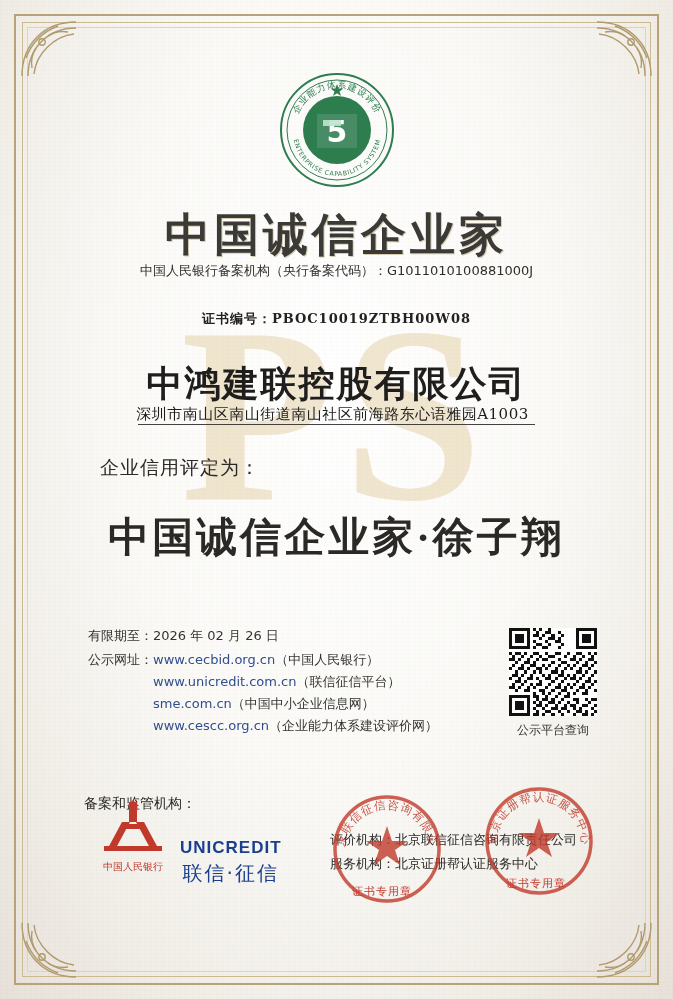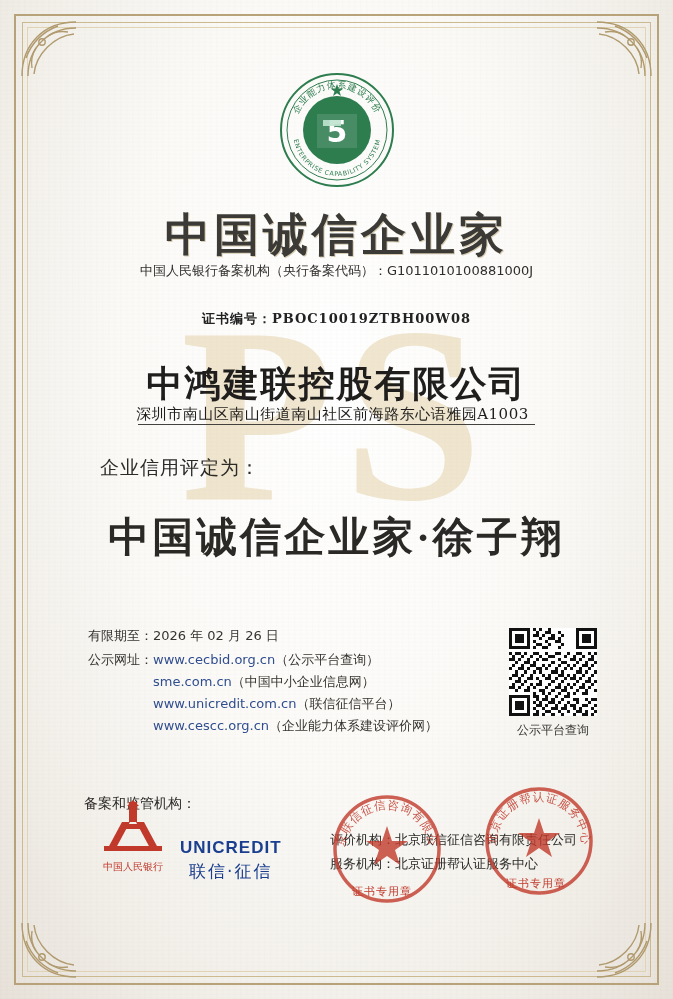--- a/index.html
+++ b/index.html
@@ -179,21 +179,21 @@
     font-family:"DejaVu Sans", sans-serif;
   }
   .unicredit{
     position:absolute;left:180px;top:838px;
   }
   .unicredit .uc-top{
     font-size:17px;font-weight:bold;letter-spacing:1px;
     color:#1a3f8f;font-family:"Liberation Sans", sans-serif;
   }
   .unicredit .uc-bot{
-    font-size:17px;color:#1a3f8f;letter-spacing:2px;margin-top:2px;
+    font-size:20px;color:#1a3f8f;letter-spacing:2px;margin-top:2px;
     font-family:"DejaVu Sans", sans-serif;text-align:center;
   }
 
   .org-lines{
     position:absolute;left:330px;top:828px;
     font-size:13px;color:#2b2a27;line-height:24px;
     font-family:"DejaVu Sans", sans-serif;
     white-space:nowrap;
   }
 
@@ -311,27 +311,27 @@
   <div class="address">深圳市南山区南山街道南山社区前海路东心语雅园A1003</div>
   <div class="address-underline"></div>
 
   <div class="rating-label">企业信用评定为：</div>
   <div class="rating-value">中国诚信企业家·徐子翔</div>
 
   <div class="meta">
     <div class="row">有限期至：2026 年 02 月 26 日</div>
     <div class="row urls">
       <div>
-        <span class="meta-label">公示网址：</span><span class="url">www.cecbid.org.cn</span><span class="urlnote">（公示平台查询）</span>
+        <span class="meta-label">公示网址：</span><span class="url">www.cecbid.org.cn</span><span class="urlnote">（中国人民银行）</span>
+      </div>
+      <div style="padding-left:65px">
+        <span class="url">www.unicredit.com.cn</span><span class="urlnote">（联信征信平台）</span>
       </div>
       <div style="padding-left:65px">
         <span class="url">sme.com.cn</span><span class="urlnote">（中国中小企业信息网）</span>
-      </div>
-      <div style="padding-left:65px">
-        <span class="url">www.unicredit.com.cn</span><span class="urlnote">（联信征信平台）</span>
       </div>
       <div style="padding-left:65px">
         <span class="url">www.cescc.org.cn</span><span class="urlnote">（企业能力体系建设评价网）</span>
       </div>
     </div>
   </div>
 
   <div class="qr-wrap">
     <div class="qr">
       <svg width="88" height="88" viewBox="0 0 29 29" shape-rendering="crispEdges">

